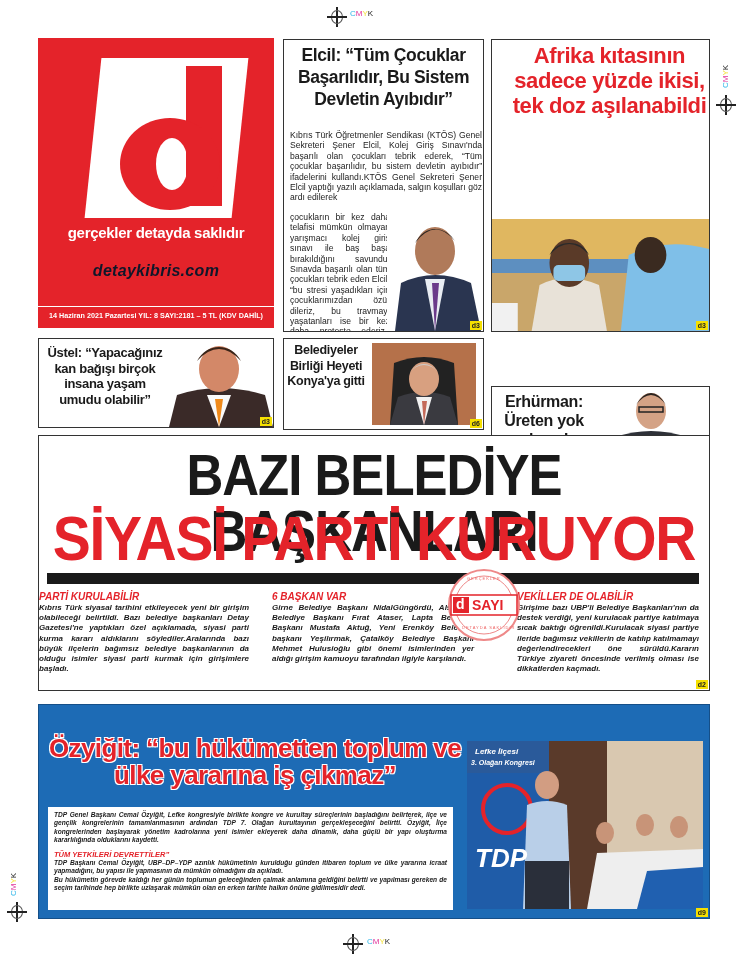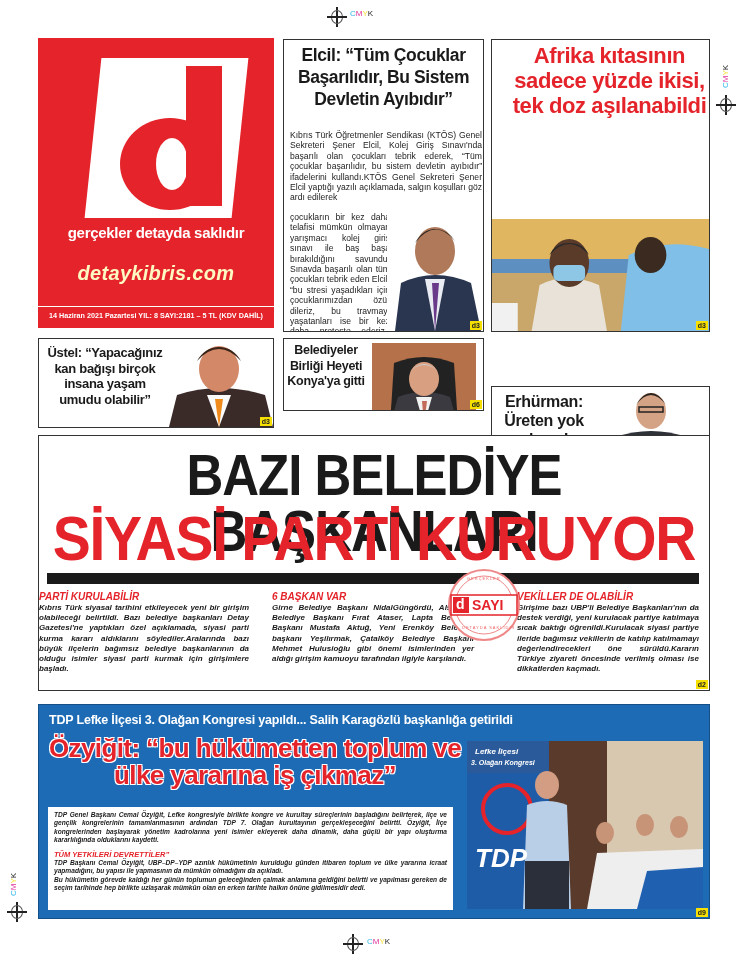--- a/index.html
+++ b/index.html
@@ -11,21 +11,21 @@
   .reg .circ { position: absolute; left: 4px; top: 3px; width: 12px; height: 14px; border: 1px solid #555; border-radius: 50%; }
   .cmyk { position: absolute; font-size: 8px; font-family: "Liberation Sans", sans-serif; letter-spacing: 0; }
   .cmyk .c { color: #2bb5e8; } .cmyk .m { color: #e0329a; } .cmyk .y { color: #f5e23a; } .cmyk .k { color: #222; }
   .cmyk.vert { transform: rotate(-90deg); transform-origin: left top; }
 
   
   .mast { left: 38px; top: 38px; width: 236px; height: 290px; background: #e4232a; }
   .logo-box { position: absolute; left: 55px; top: 20px; width: 147px; height: 160px; background: #fff; transform: skewX(-6deg); }
   .logo-d { position: absolute; left: 60px; top: 20px; width: 150px; height: 160px; }
   .slogan { position: absolute; left: 0; width: 236px; top: 186px; text-align: center; color: #fff; font-size: 15px; font-weight: bold; letter-spacing: -0.3px; }
-  .site { position: absolute; left: 0; width: 236px; top: 224px; text-align: center; color: #fef9c3; font-size: 20px; font-weight: bold; font-style: italic; letter-spacing: 0.3px; }
+  .site { position: absolute; left: 0; width: 236px; top: 224px; text-align: center; color: #0f172a; font-size: 16px; font-weight: bold; font-style: italic; letter-spacing: 0.3px; }
   .mast-line { position: absolute; left: 0; top: 268px; width: 236px; height: 1px; background: #fff; }
   .dateline { position: absolute; left: 0; width: 236px; top: 273px; text-align: center; color: #fff; font-size: 7.2px; font-weight: bold; white-space: nowrap; }
 
   .box { position: absolute; border: 1.5px solid #333; background: #fff; overflow: hidden; }
   .pg { position: absolute; right: 1px; bottom: 1px; background: #f5e000; color: #222; font-size: 7px; font-weight: bold; padding: 0 2px; line-height: 9px; }
 
   .elcil-h { position: absolute; left: 0; width: 100%; top: 4px; text-align: center; font-size: 17.5px; font-weight: bold; line-height: 22px; color: #1a1a1a; letter-spacing: -0.4px; }
   .elcil-p { position: absolute; left: 6px; top: 90px; width: 192px; font-size: 8.6px; line-height: 10.4px; color: #222; text-align: justify; }
   .elcil-p2 { position: absolute; left: 6px; top: 162px; width: 100px; font-size: 8.6px; line-height: 10.4px; color: #222; text-align: justify; }
   .elcil-photo { position: absolute; right: 0; bottom: 0; width: 96px; height: 120px; }
@@ -121,21 +121,21 @@
   <svg class="abs" style="right:0; bottom:0; width:108px; height:88px;" viewBox="0 0 108 88">
     <path d="M4 88 L12 56 Q54 42 100 56 L108 88 Z" fill="#3a2a28"></path>
     <path d="M42 56 L54 88 L66 56 Z" fill="#fafafa"></path>
     <path d="M50 60 L54 88 L58 60 Z" fill="#f08a1a"></path>
     <ellipse cx="54" cy="30" rx="20" ry="23" fill="#d38868"></ellipse>
     <path d="M32 22 Q54 -2 76 22 Q68 8 54 8 Q40 8 32 22 Z" fill="#3a2418"></path>
   </svg>
   <div class="pg">d3</div>
 </div>
 
-<div class="box" style="left:283px; top:338px; width:201px; height:73px;">
+<div class="box" style="left:283px; top:338px; width:201px; height:92px;">
   <div class="small-h" style="left:2px; top:4px; width:80px; font-size:12.5px; line-height:15.5px;">Belediyeler Birliği Heyeti Konya'ya gitti</div>
   <svg class="abs" style="left:88px; top:4px; width:104px; height:82px;" viewBox="0 0 104 82">
     <rect width="104" height="82" fill="#b5714a"></rect>
     <path d="M18 82 L22 20 Q52 8 82 20 L86 82 Z" fill="#222"></path>
     <path d="M18 82 L26 54 Q52 44 78 54 L86 82 Z" fill="#3a3a40"></path>
     <path d="M44 54 L52 82 L60 54 Z" fill="#f2f2f2"></path>
     <path d="M50 58 L52 82 L55 58 Z" fill="#c46a5a"></path>
     <ellipse cx="52" cy="36" rx="15" ry="17" fill="#d8a080"></ellipse>
     <path d="M37 30 Q52 12 67 30 Q60 22 52 22 Q44 22 37 30 Z" fill="#ccc"></path>
   </svg>
@@ -183,21 +183,20 @@
     <span class="abs" style="left:9px; top:28px; color:#fff; font-size:14px; font-weight:bold;">d</span>
     <span class="abs" style="left:25px; top:29px; color:#e4232a; font-size:14px; font-weight:bold; letter-spacing:0;">SAYI</span>
     <span class="abs" style="left:20px; top:8px; color:#e66; font-size:4px; letter-spacing:1px;">GERÇEKLER</span>
     <span class="abs" style="left:15px; top:57px; color:#e66; font-size:4px; letter-spacing:1px;">DETAYDA SAKLIDIR</span>
   </div>
 
   <div class="pg">d2</div>
 </div>
 
 <div class="abs tdp">
-  <div class="tdp-kicker">TDP Lefke İlçesi 3. Olağan Kongresi yapıldı... Salih Karagözlü başkanlığa getirildi</div>
   <div class="tdp-h">Özyiğit: “bu hükümetten toplum ve ülke yararına iş çıkmaz”</div>
   <div class="tdp-body">
     <span>TDP Genel Başkanı Cemal Özyiğit, Lefke kongresiyle birlikte kongre ve kurultay süreçlerinin başladığını belirterek, ilçe ve gençlik kongrelerinin tamamlanmasının ardından TDP 7. Olağan kurultayının gerçekleşeceğini belirtti. Özyiğit, İlçe kongrelerinden başlayarak yönetim kadrolarına yeni isimler ekleyerek daha dinamik, daha güçlü bir yapı oluşturma kararlılığında olduklarını kaydetti.</span>
     <span class="sub">TÜM YETKİLERİ DEVRETTİLER”</span>
     <span>TDP Başkanı Cemal Özyiğit, UBP–DP–YDP azınlık hükümetinin kurulduğu günden itibaren toplum ve ülke yararına icraat yapmadığını, bu yapısı ile yapmasının da mümkün olmadığını da açıkladı.</span><br>
     <span>Bu hükümetin görevde kaldığı her günün toplumun geleceğinden çalmak anlamına geldiğini belirtti ve yapılması gereken de seçim tarihinde hep birlikte uzlaşarak mümkün olan en erken tarihte halkın önüne gidilmesidir dedi.</span>
   </div>
   <div class="tdp-photo">
     <svg width="236" height="168" viewBox="0 0 236 168">
       <rect width="236" height="168" fill="#5a3a2a"></rect>

